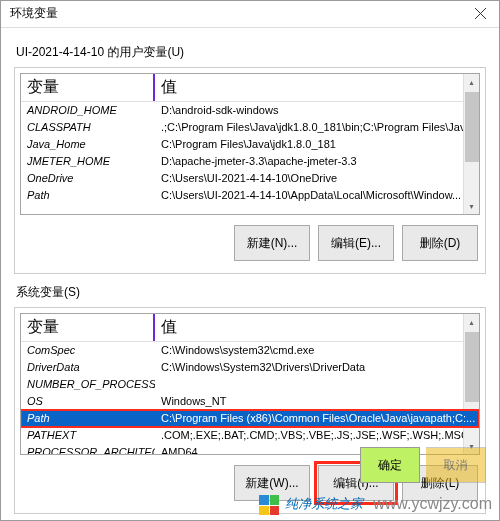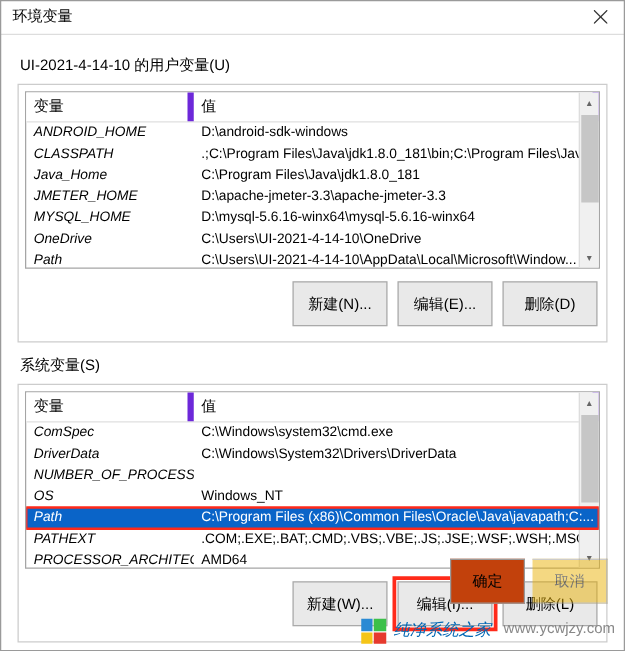--- a/index.html
+++ b/index.html
@@ -44,22 +44,22 @@
     position: relative;
   }
   .table-header {
     display: flex;
     background: #fff;
     border-bottom: 1px solid #e0e0e0;
     flex-shrink: 0;
   }
   .table-header .col {
     padding: 3px 6px;
-    font-size: 12px;
-    border-right: 5px solid #6d28d9;
+    font-size: 16px;
+    border-right: 2px solid #6d28d9;
   }
   .col-name { width: 134px; flex-shrink: 0; }
   .col-value { flex: 1; }
   .table-body {
     flex: 1;
     overflow: hidden;
     position: relative;
   }
   .row {
     display: flex;
@@ -131,21 +131,21 @@
     width: 20px; height: 20px;
     display: grid;
     grid-template-columns: 1fr 1fr;
     grid-template-rows: 1fr 1fr;
     gap: 1px;
   }
   .wm-icon span:nth-child(1){background:#2a8ad4;}
   .wm-icon span:nth-child(2){background:#3cc04a;}
   .wm-icon span:nth-child(3){background:#f5c518;}
   .wm-icon span:nth-child(4){background:#e63a2e;}
-  .wm-url { font-size: 12px; color: #888; font-style: normal; margin-left: 4px;}
+  .wm-url { font-size: 16px; color: #888; font-style: normal; margin-left: 4px;}
   .outer-border { position:absolute; inset:0; border:1px solid #9a9a9a; pointer-events:none;}
 </style>
 </head>
 <body>
 
 <div class="outer-border"></div>
 
 <div class="titlebar">
   <span class="title">环境变量</span>
   <div class="close-btn">
@@ -176,24 +176,20 @@
           </div>
           <div class="row">
             <div class="cell-name">Java_Home</div>
             <div class="cell-value">C:\Program Files\Java\jdk1.8.0_181</div>
           </div>
           <div class="row">
             <div class="cell-name">JMETER_HOME</div>
             <div class="cell-value">D:\apache-jmeter-3.3\apache-jmeter-3.3</div>
           </div>
           <div class="row">
-            <div class="cell-name">MYSQL_HOME</div>
-            <div class="cell-value">D:\mysql-5.6.16-winx64\mysql-5.6.16-winx64</div>
-          </div>
-          <div class="row">
             <div class="cell-name">OneDrive</div>
             <div class="cell-value">C:\Users\UI-2021-4-14-10\OneDrive</div>
           </div>
           <div class="row">
             <div class="cell-name">Path</div>
             <div class="cell-value">C:\Users\UI-2021-4-14-10\AppData\Local\Microsoft\Window...</div>
           </div>
         </div>
       <div class="scrollbar">
         <div class="sb-btn">▴</div>
@@ -255,21 +251,21 @@
     <div class="btn-row">
       <div class="win-btn">新建(W)...</div>
       <div class="win-btn red-box">编辑(I)...</div>
       <div class="win-btn">删除(L)</div>
     </div>
   </div>
 
 </div>
 
 <div class="bottom-btns">
-  <div class="win-btn" style="background:#c2410c">确定</div>
+  <div class="win-btn" style="background:#bef264">确定</div>
   <div class="win-btn" style="background:#eab308;border-left:none;opacity:.5">取消</div>
 </div>
 
 <div class="watermark">
   <div class="wm-icon">
       <span></span>
       <span></span>
       <span></span>
       <span></span>
     </div>

